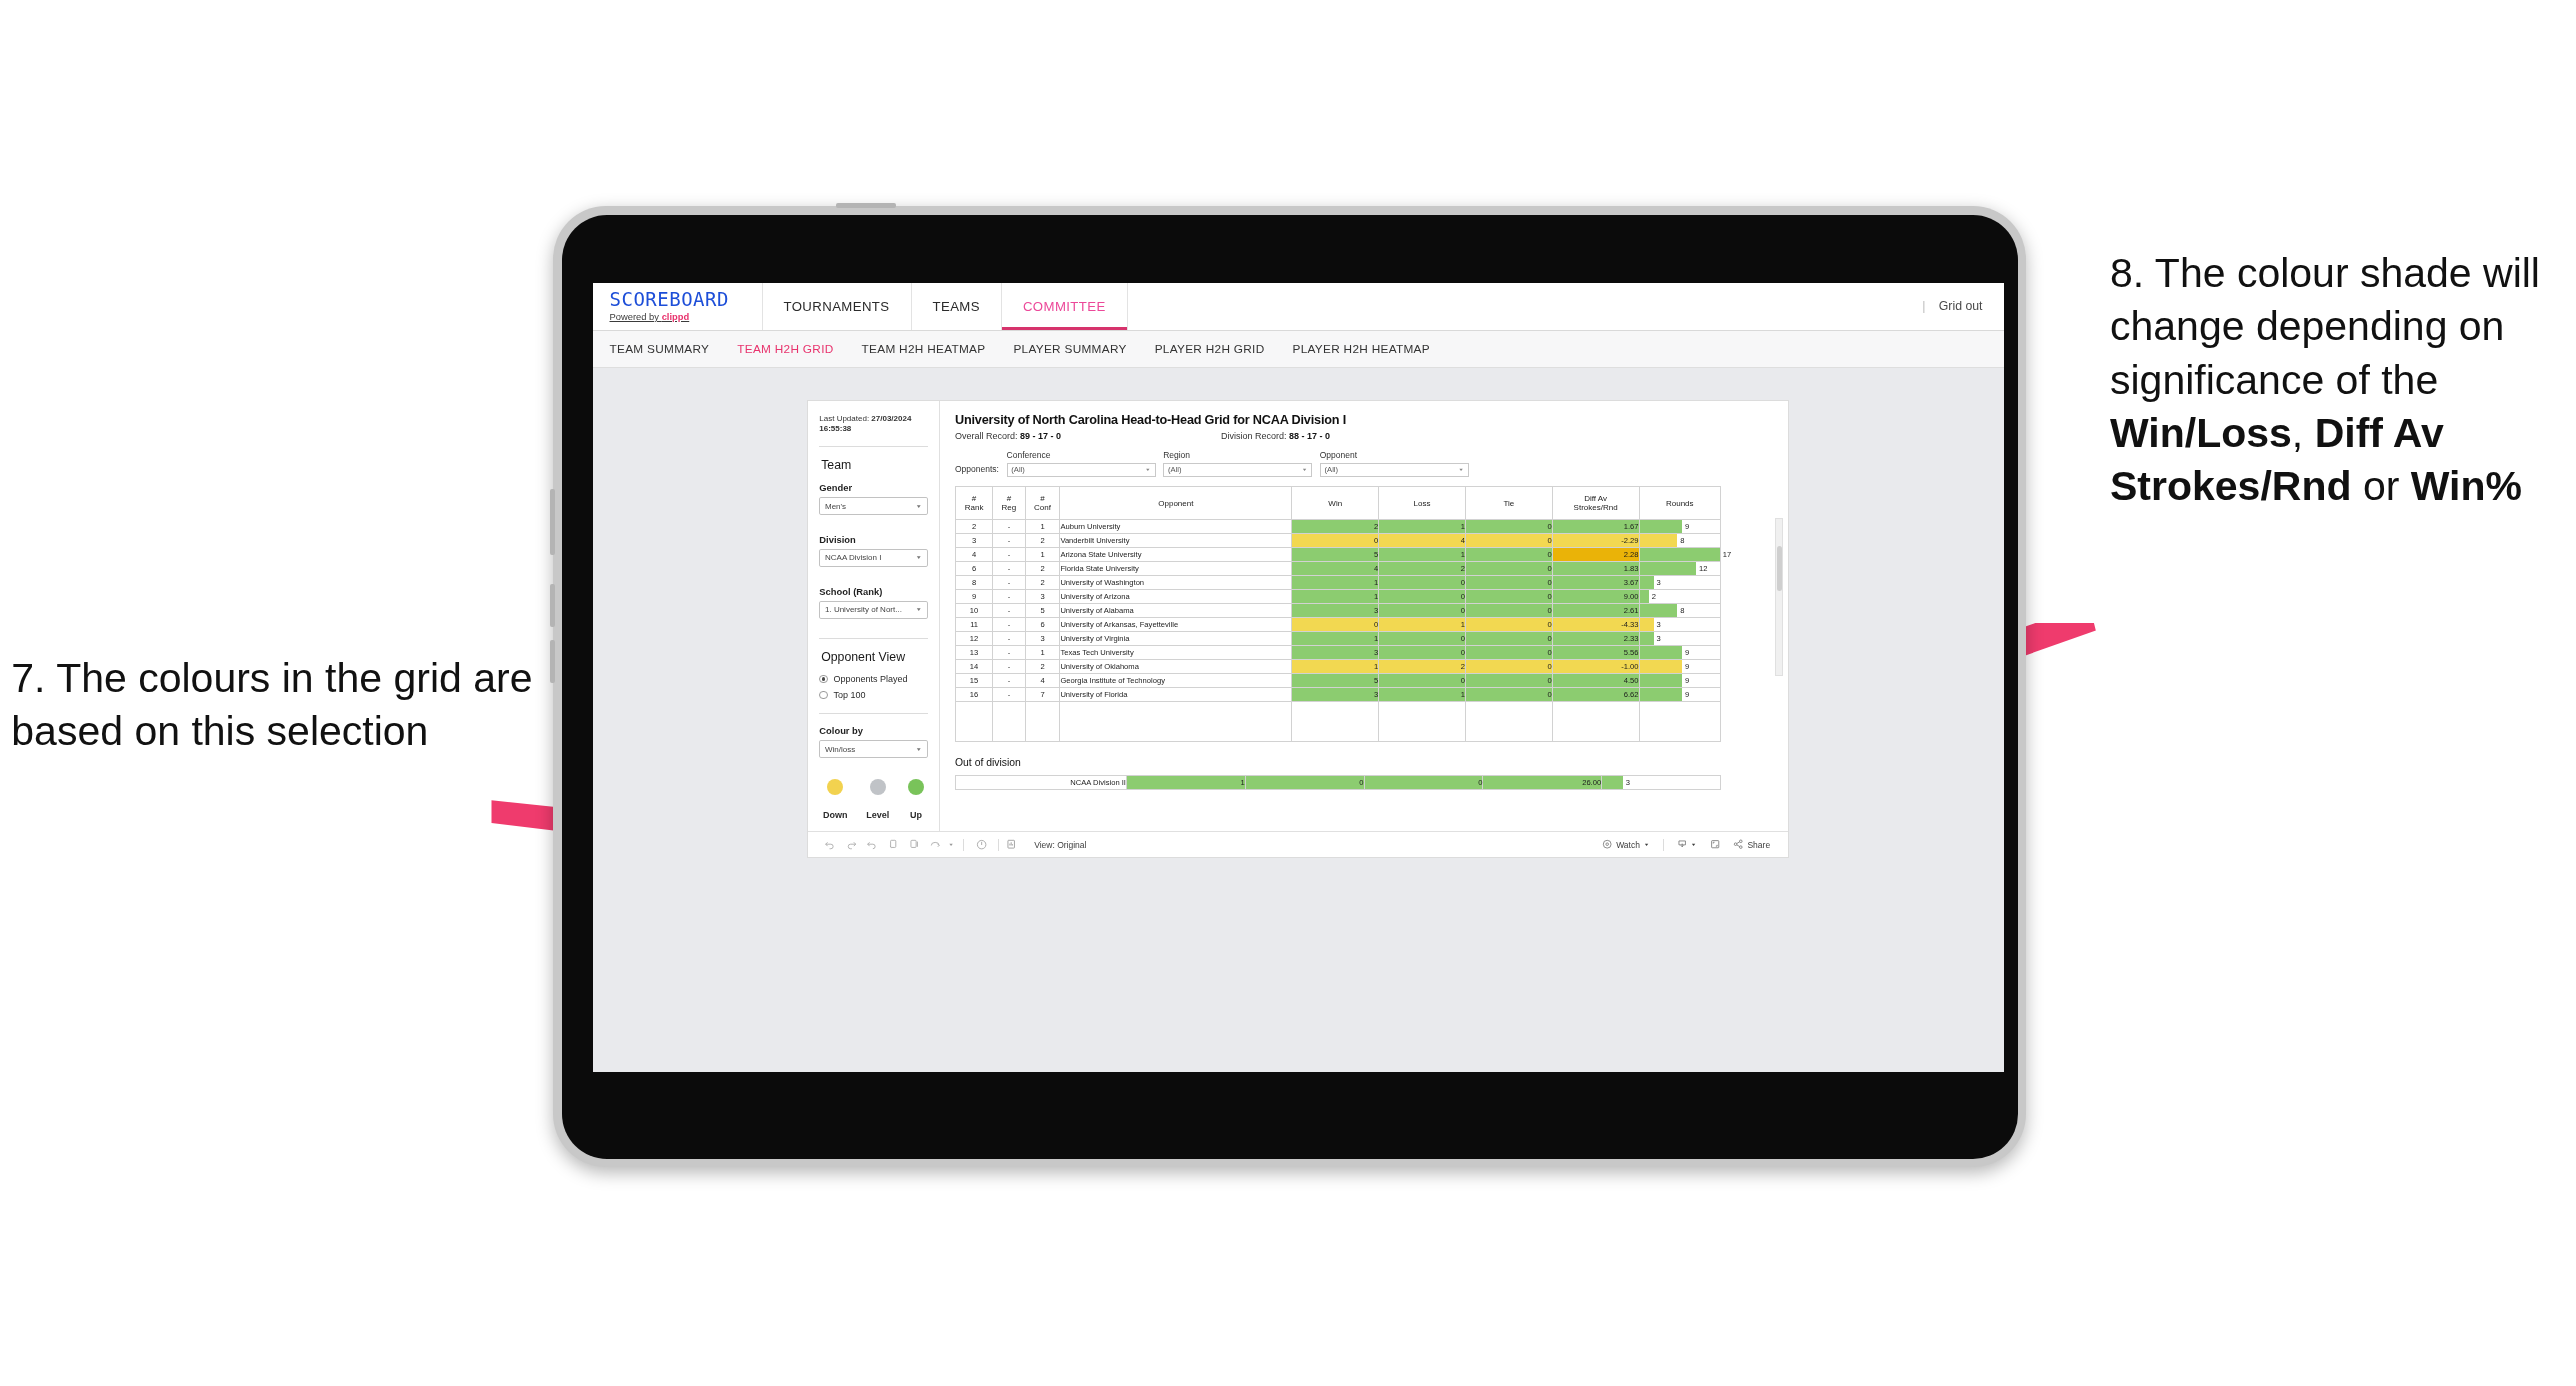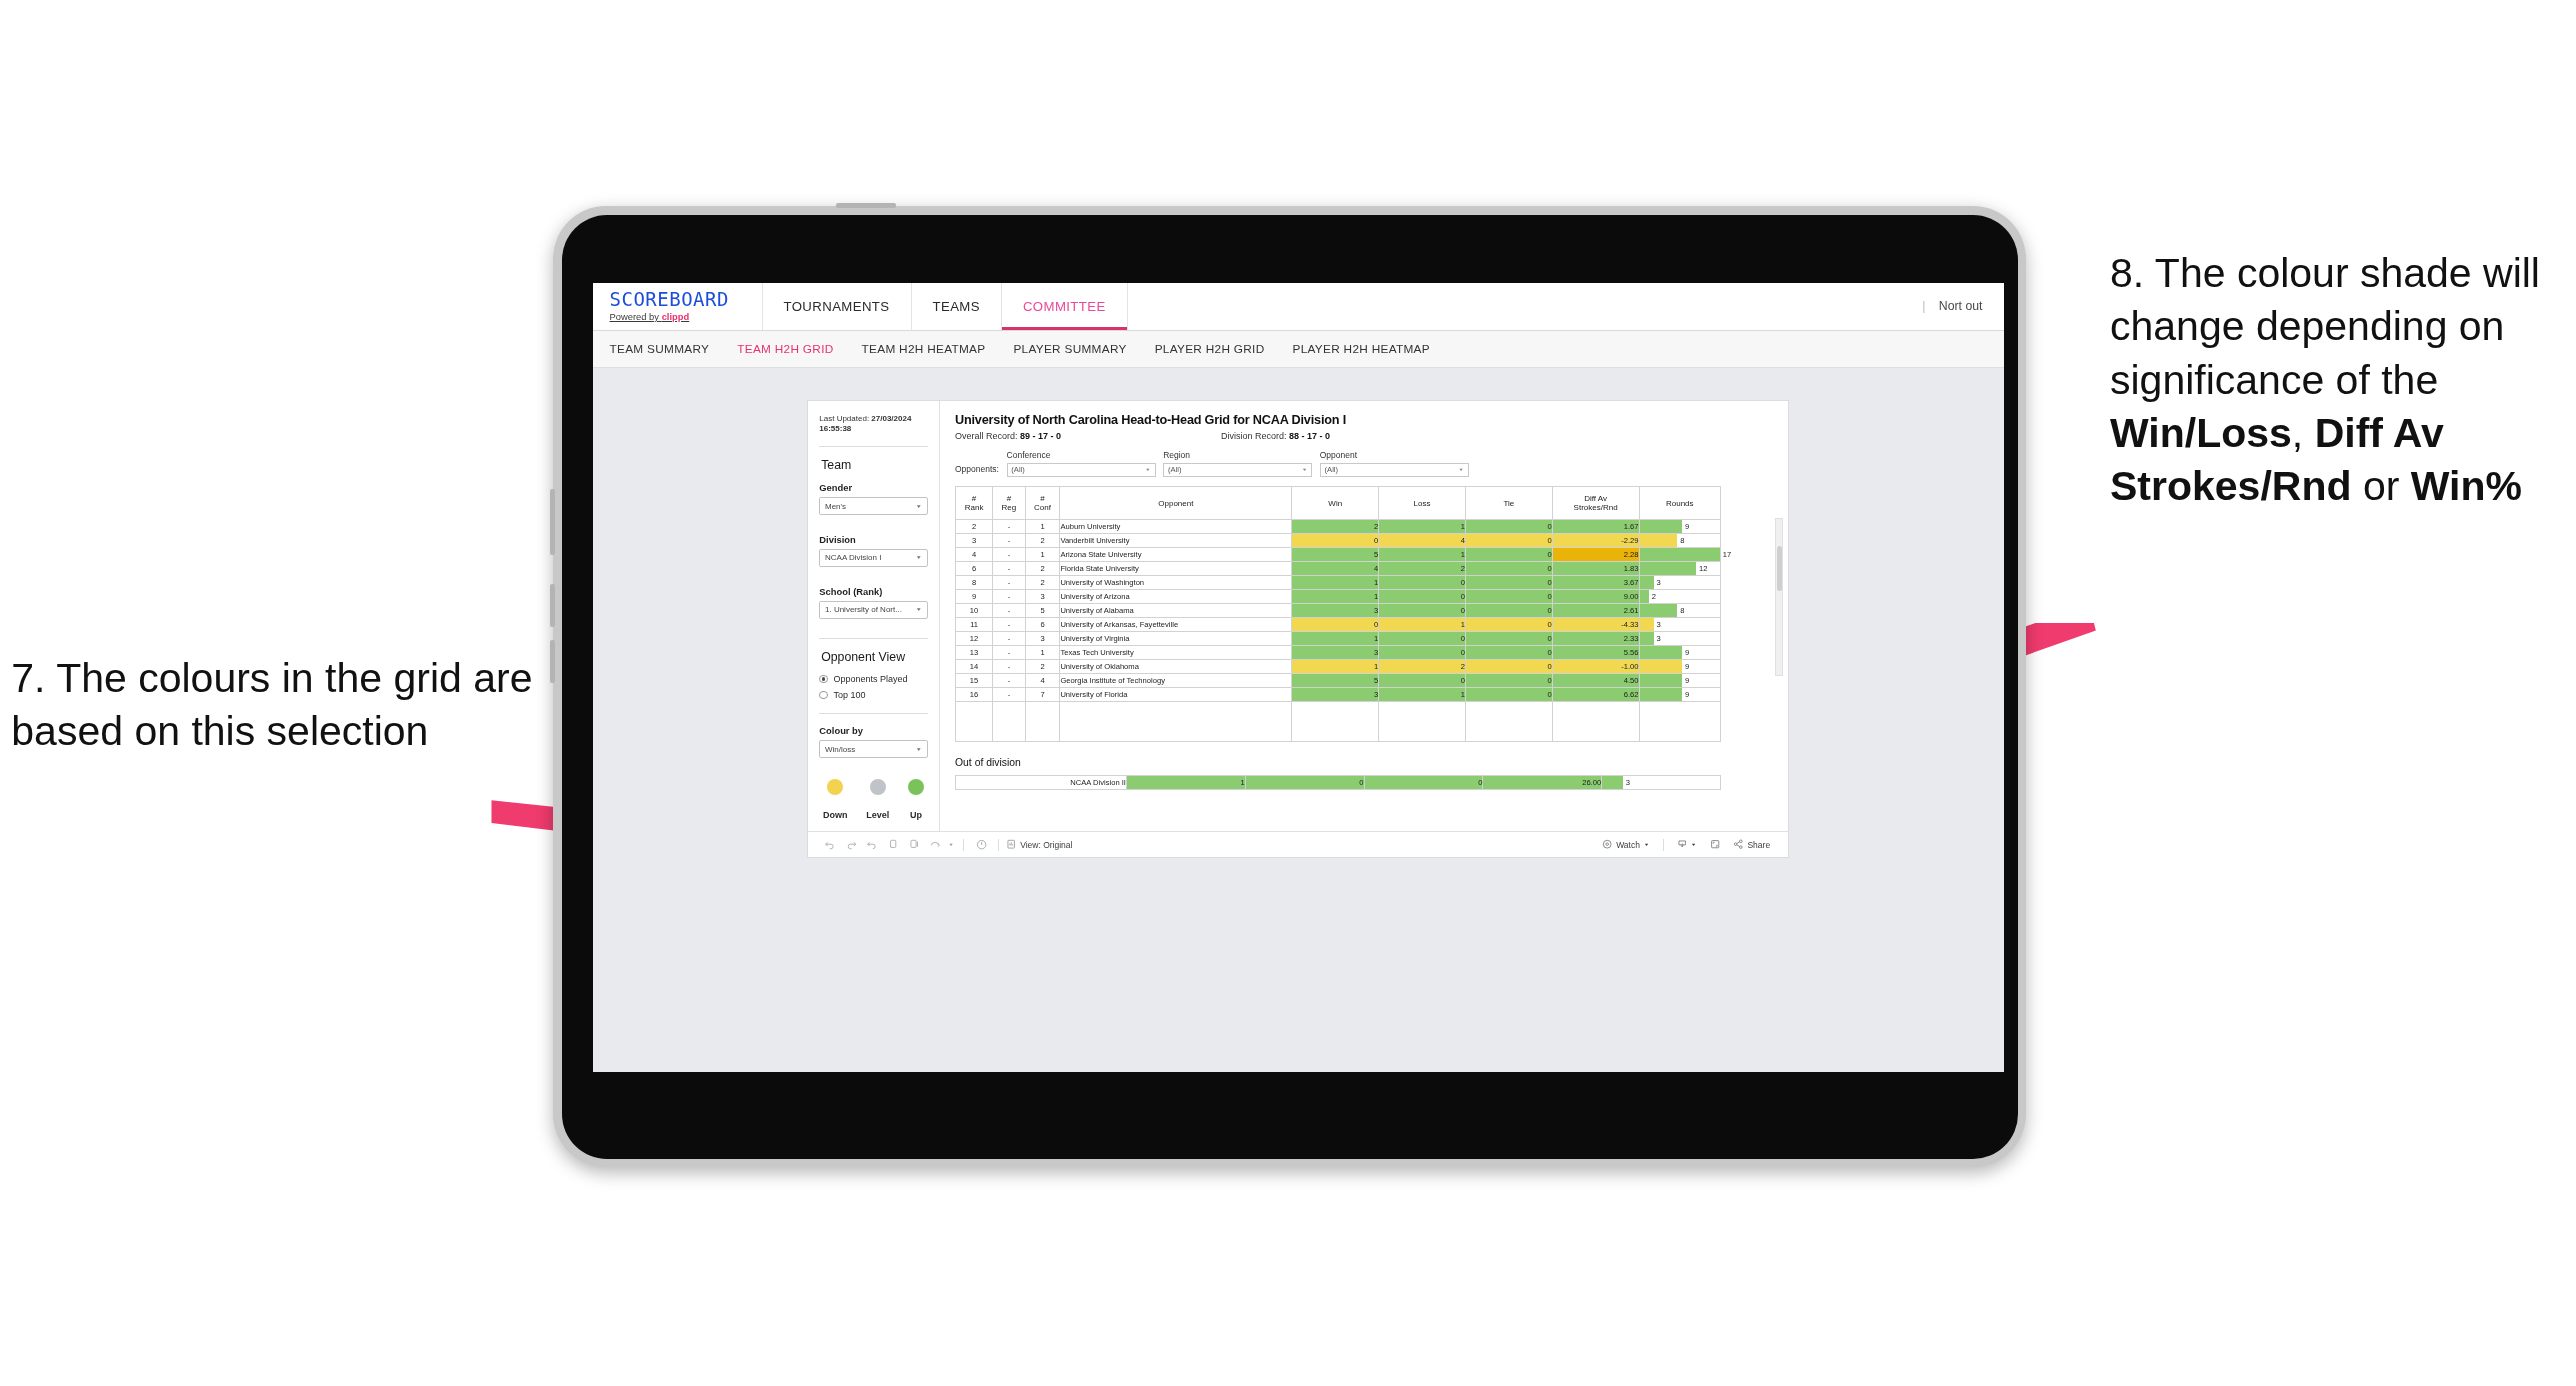--- a/index.html
+++ b/index.html
@@ -164,21 +164,21 @@
   table.ood td{border:0.9px solid #d2d2d2;height:13.2px;padding:0;}
   .ood-name{width:170px;text-align:right;padding-right:4.7px;}
 
   #card-footer{
     height:24.6px;border-top:0.9px solid #e0e0e0;display:flex;align-items:center;
     padding:0 11.3px;gap:0px;font-size:8.5px;color:#6a6a6a;background:#fff;
   }
   .tb-ico{width:21px;display:flex;align-items:center;justify-content:center;
           color:#9a9a9a;cursor:pointer;}
   .tb-sep{width:0.9px;height:12.3px;background:#dcdcdc;margin:0 6.6px;}
-  #view-original{display:flex;align-items:center;gap:4px;color:#3d3d3d;cursor:pointer;}
+  #view-original{display:flex;align-items:center;gap:18px;color:#3d3d3d;cursor:pointer;}
   #footer-right{margin-left:auto;display:flex;align-items:center;color:#3d3d3d;}
   #footer-right .item{display:flex;align-items:center;gap:3.8px;cursor:pointer;padding:0 6.6px;}
   svg{display:block;}
 </style>
 </head>
 <body>
 
 <div class="annot" id="annot-left">
   <span>7. The colours in the grid are based on this selection</span>
 </div>
@@ -216,21 +216,21 @@
           <div id="brand-title">SCOREBOARD</div>
           <div id="brand-sub">
             <span>Powered by </span><span class="clippd">clippd</span>
           </div>
         </div>
         <div class="topnav-item">TOURNAMENTS</div>
         <div class="topnav-item">TEAMS</div>
         <div class="topnav-item active">COMMITTEE</div>
         <div id="topnav-right">
           <span id="topnav-sep">|</span>
-          <span id="signout">Nort out</span>
+          <span id="signout">Grid out</span>
         </div>
       </div>
 
       <div id="subnav">
         <div class="subnav-item">TEAM SUMMARY</div>
         <div class="subnav-item active">TEAM H2H GRID</div>
         <div class="subnav-item">TEAM H2H HEATMAP</div>
         <div class="subnav-item">PLAYER SUMMARY</div>
         <div class="subnav-item">PLAYER H2H GRID</div>
         <div class="subnav-item">PLAYER H2H HEATMAP</div>

